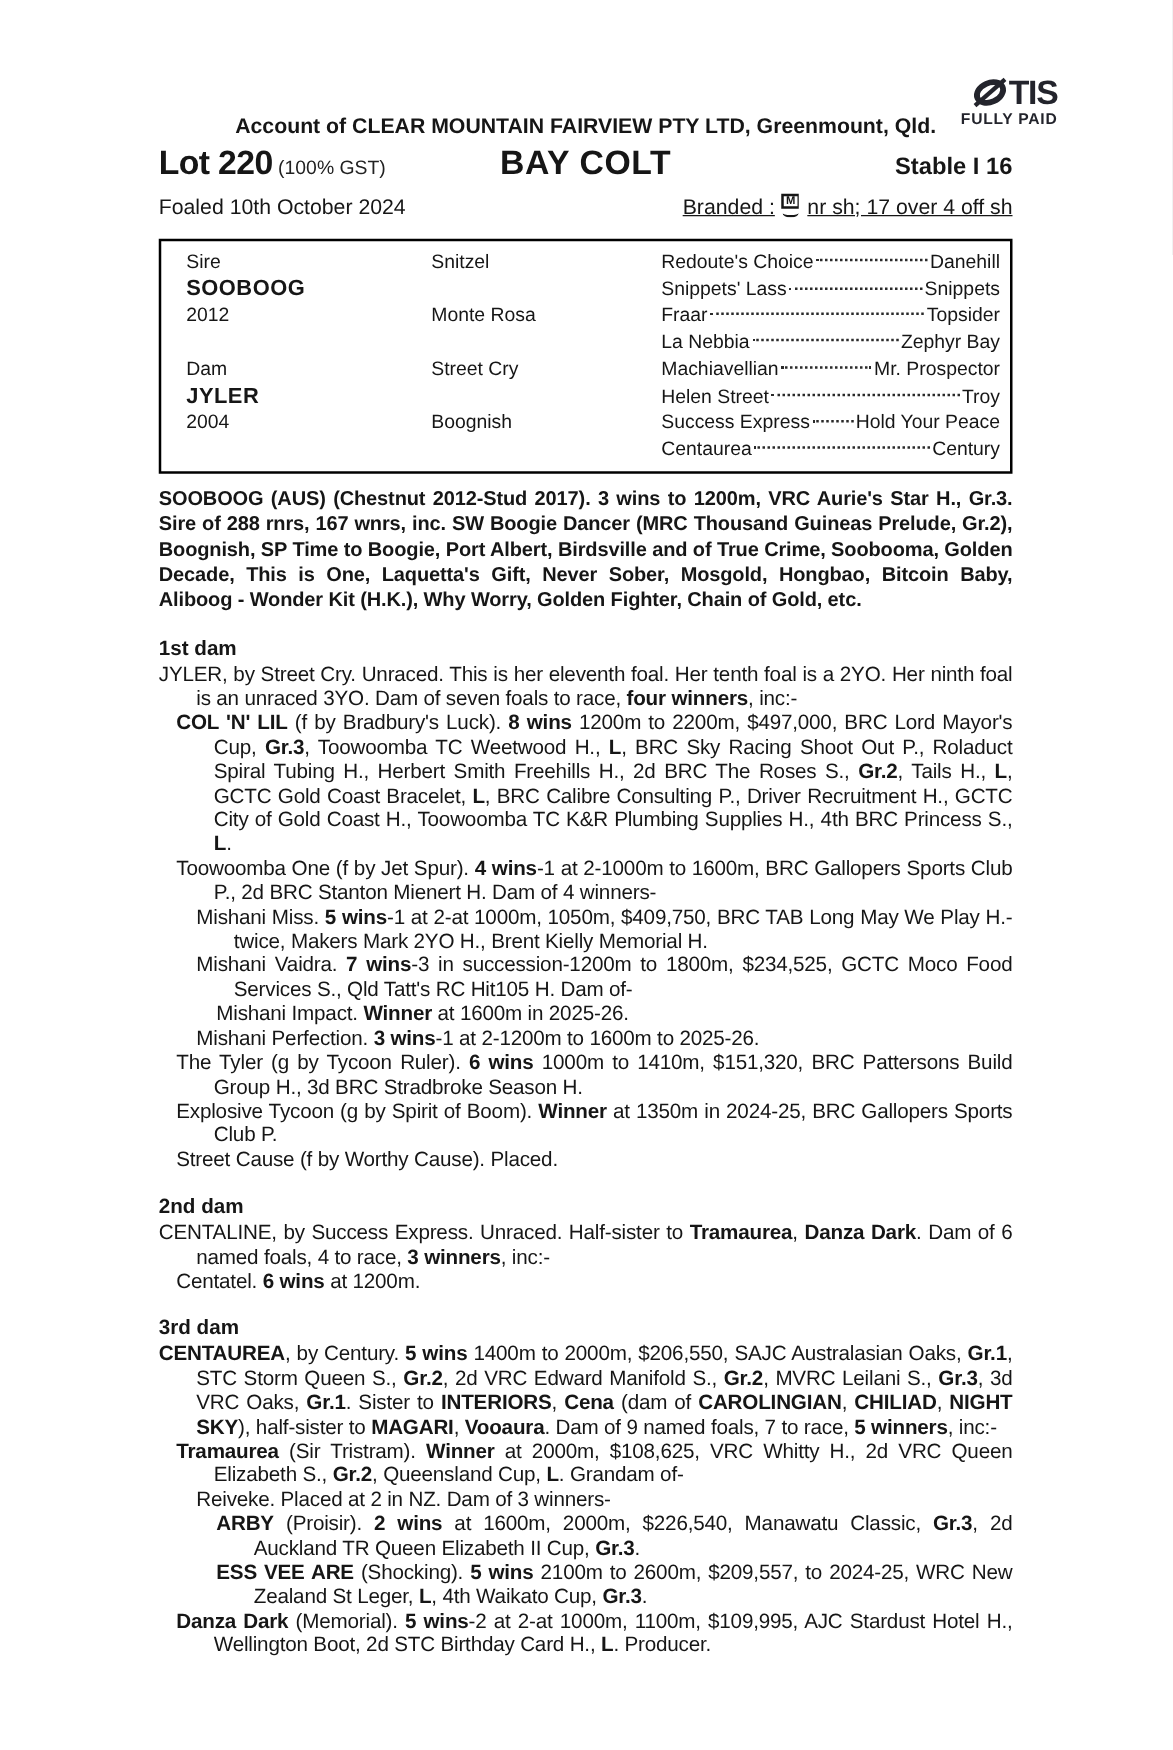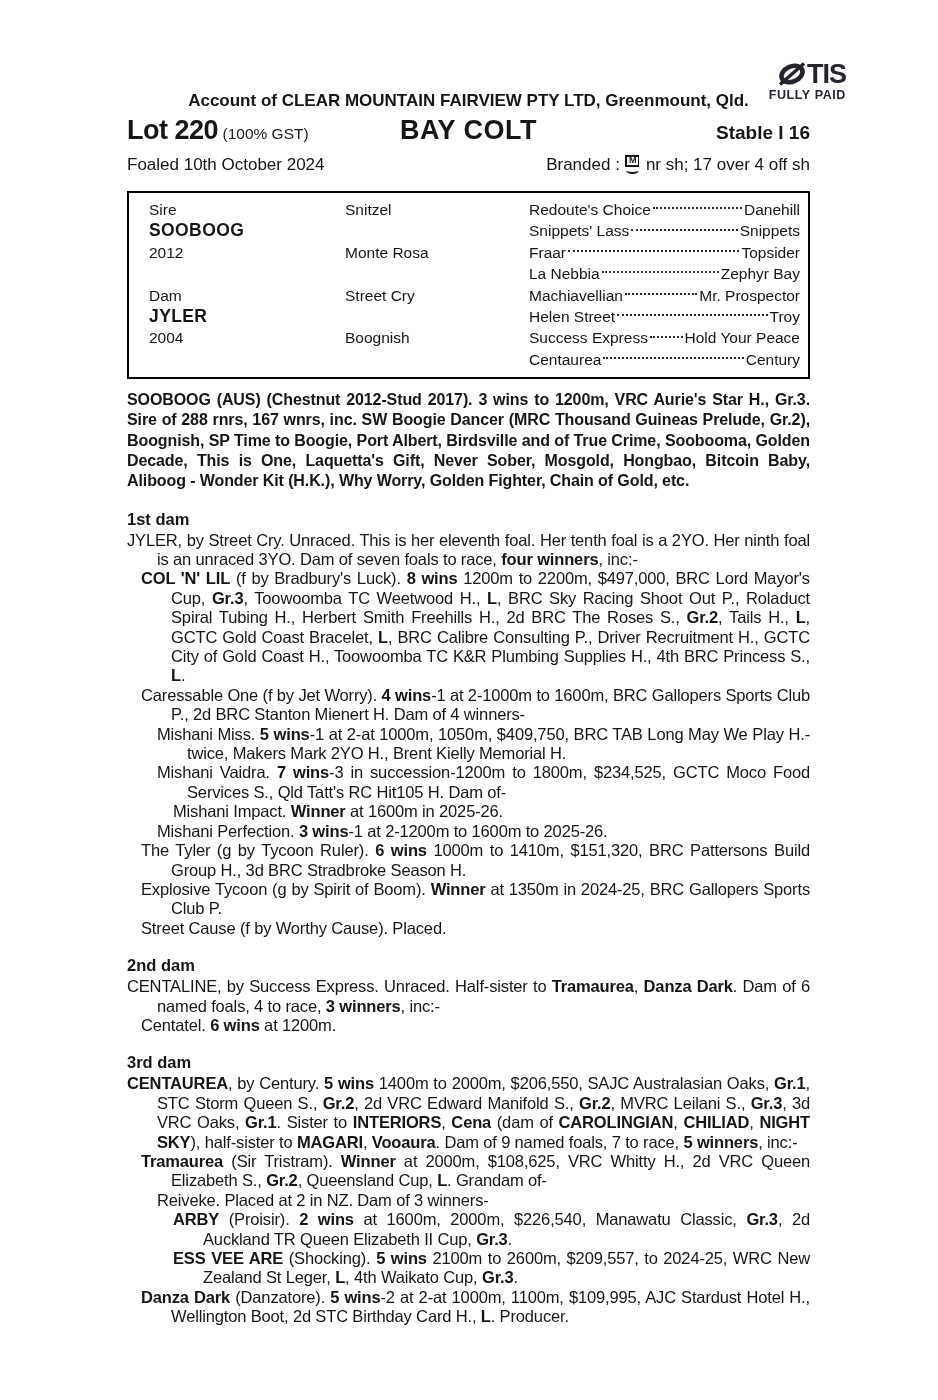--- a/index.html
+++ b/index.html
@@ -21,21 +21,21 @@
   .logo-sub { font-weight: bold; font-size: 12.5px; letter-spacing: 0.6px; margin-top: 1px; }
   
   .account { text-align: center; font-weight: bold; font-size: 17px; line-height: 18px; }
   .lot-row { display: flex; align-items: baseline; margin-top: 5px; }
   .lot-left { flex: 1; white-space: nowrap; }
   .lot-num { font-weight: bold; font-size: 27px; letter-spacing: -0.5px; }
   .gst { font-size: 15.5px; color: #222; }
   .horse-title { font-weight: bold; font-size: 27px; letter-spacing: 0.5px; text-align: center; }
   .stable { flex: 1; text-align: right; font-weight: bold; font-size: 19px; white-space: nowrap; }
   .foaled-row { display: flex; justify-content: space-between; align-items: baseline; margin-top: 9px; font-size: 17px; }
-  .branded { display: inline-flex; align-items: flex-start; }
+  .branded { display: inline-flex; align-items: center; text-decoration: underline; }
   
   .brand-glyph { display: inline-block; position: relative; width: 18px; height: 21px; margin: 0 4px; vertical-align: -4px; }
   .bg-box { position: absolute; top: 0; left: 1px; width: 14px; height: 12px; border: 2px solid #161616; border-right-width: 1px; }
   .bg-m { position: absolute; top: 1px; left: 5px; font-size: 9px; font-weight: bold; line-height: 9px; }
   .bg-wave { position: absolute; left: 2px; bottom: 2px; width: 13px; height: 5px; border-bottom: 2px solid #161616; border-radius: 0 0 70% 70% / 0 0 100% 100%; }
   
   .ped-table {
     margin-top: 15px;
     border: 2px solid #000;
     display: grid;
@@ -155,33 +155,33 @@
         <span class="anc-r">Century</span>
       </div>
     </div>
 
   <p class="sire-summary"><span class="b">SOOBOOG (AUS) (Chestnut 2012-Stud 2017). 3 wins to 1200m, VRC Aurie's Star H., Gr.3. Sire of 288 rnrs, 167 wnrs, inc. SW Boogie Dancer (MRC Thousand Guineas Prelude, Gr.2), Boognish, SP Time to Boogie, Port Albert, Birdsville and of True Crime, Soobooma, Golden Decade, This is One, Laquetta's Gift, Never Sober, Mosgold, Hongbao, Bitcoin Baby, Aliboog - Wonder Kit (H.K.), Why Worry, Golden Fighter, Chain of Gold, etc.</span></p>
 
   <div>
       <div class="dam-heading">1st dam</div>
       <p class="entry lv-dam"><span>JYLER, by Street Cry. Unraced. This is her eleventh foal. Her tenth foal is a 2YO. Her ninth foal is an unraced 3YO. Dam of seven foals to race, </span><span class="b">four winners</span><span>, inc:-</span></p>
       <p class="entry lv-l1"><span class="b">COL 'N' LIL</span><span> (f by Bradbury's Luck). </span><span class="b">8 wins</span><span> 1200m to 2200m, $497,000, BRC Lord Mayor's Cup, </span><span class="b">Gr.3</span><span>, Toowoomba TC Weetwood H., </span><span class="b">L</span><span>, BRC Sky Racing Shoot Out P., Roladuct Spiral Tubing H., Herbert Smith Freehills H., 2d BRC The Roses S., </span><span class="b">Gr.2</span><span>, Tails H., </span><span class="b">L</span><span>, GCTC Gold Coast Bracelet, </span><span class="b">L</span><span>, BRC Calibre Consulting P., Driver Recruitment H., GCTC City of Gold Coast H., Toowoomba TC K&amp;R Plumbing Supplies H., 4th BRC Princess S., </span><span class="b">L</span><span>.</span></p>
-      <p class="entry lv-l1"><span>Caressable One (f by Jet Worry). </span><span class="b">4 wins</span><span>-1 at 2-1000m to 1600m, BRC Gallopers Sports Club P., 2d BRC Stanton Mienert H. Dam of 4 winners-</span></p>
+      <p class="entry lv-l1"><span>Toowoomba One (f by Jet Spur). </span><span class="b">4 wins</span><span>-1 at 2-1000m to 1600m, BRC Gallopers Sports Club P., 2d BRC Stanton Mienert H. Dam of 4 winners-</span></p>
       <p class="entry lv-l2"><span>Mishani Miss. </span><span class="b">5 wins</span><span>-1 at 2-at 1000m, 1050m, $409,750, BRC TAB Long May We Play H.-twice, Makers Mark 2YO H., Brent Kielly Memorial H.</span></p>
       <p class="entry lv-l2"><span>Mishani Vaidra. </span><span class="b">7 wins</span><span>-3 in succession-1200m to 1800m, $234,525, GCTC Moco Food Services S., Qld Tatt's RC Hit105 H. Dam of-</span></p>
       <p class="entry lv-l3"><span>Mishani Impact. </span><span class="b">Winner</span><span> at 1600m in 2025-26.</span></p>
       <p class="entry lv-l2"><span>Mishani Perfection. </span><span class="b">3 wins</span><span>-1 at 2-1200m to 1600m to 2025-26.</span></p>
       <p class="entry lv-l1"><span>The Tyler (g by Tycoon Ruler). </span><span class="b">6 wins</span><span> 1000m to 1410m, $151,320, BRC Pattersons Build Group H., 3d BRC Stradbroke Season H.</span></p>
       <p class="entry lv-l1"><span>Explosive Tycoon (g by Spirit of Boom). </span><span class="b">Winner</span><span> at 1350m in 2024-25, BRC Gallopers Sports Club P.</span></p>
       <p class="entry lv-l1"><span>Street Cause (f by Worthy Cause). Placed.</span></p>
       <div class="dam-heading">2nd dam</div>
       <p class="entry lv-dam"><span>CENTALINE, by Success Express. Unraced. Half-sister to </span><span class="b">Tramaurea</span><span>, </span><span class="b">Danza Dark</span><span>. Dam of 6 named foals, 4 to race, </span><span class="b">3 winners</span><span>, inc:-</span></p>
       <p class="entry lv-l1"><span>Centatel. </span><span class="b">6 wins</span><span> at 1200m.</span></p>
       <div class="dam-heading">3rd dam</div>
       <p class="entry lv-dam"><span class="b">CENTAUREA</span><span>, by Century. </span><span class="b">5 wins</span><span> 1400m to 2000m, $206,550, SAJC Australasian Oaks, </span><span class="b">Gr.1</span><span>, STC Storm Queen S., </span><span class="b">Gr.2</span><span>, 2d VRC Edward Manifold S., </span><span class="b">Gr.2</span><span>, MVRC Leilani S., </span><span class="b">Gr.3</span><span>, 3d VRC Oaks, </span><span class="b">Gr.1</span><span>. Sister to </span><span class="b">INTERIORS</span><span>, </span><span class="b">Cena</span><span> (dam of </span><span class="b">CAROLINGIAN</span><span>, </span><span class="b">CHILIAD</span><span>, </span><span class="b">NIGHT SKY</span><span>), half-sister to </span><span class="b">MAGARI</span><span>, </span><span class="b">Vooaura</span><span>. Dam of 9 named foals, 7 to race, </span><span class="b">5 winners</span><span>, inc:-</span></p>
       <p class="entry lv-l1"><span class="b">Tramaurea</span><span> (Sir Tristram). </span><span class="b">Winner</span><span> at 2000m, $108,625, VRC Whitty H., 2d VRC Queen Elizabeth S., </span><span class="b">Gr.2</span><span>, Queensland Cup, </span><span class="b">L</span><span>. Grandam of-</span></p>
       <p class="entry lv-l2"><span>Reiveke. Placed at 2 in NZ. Dam of 3 winners-</span></p>
       <p class="entry lv-l3"><span class="b">ARBY</span><span> (Proisir). </span><span class="b">2 wins</span><span> at 1600m, 2000m, $226,540, Manawatu Classic, </span><span class="b">Gr.3</span><span>, 2d Auckland TR Queen Elizabeth II Cup, </span><span class="b">Gr.3</span><span>.</span></p>
       <p class="entry lv-l3"><span class="b">ESS VEE ARE</span><span> (Shocking). </span><span class="b">5 wins</span><span> 2100m to 2600m, $209,557, to 2024-25, WRC New Zealand St Leger, </span><span class="b">L</span><span>, 4th Waikato Cup, </span><span class="b">Gr.3</span><span>.</span></p>
-      <p class="entry lv-l1"><span class="b">Danza Dark</span><span> (Danzatore). </span><span class="b">5 wins</span><span>-2 at 2-at 1000m, 1100m, $109,995, AJC Stardust Hotel H., Wellington Boot, 2d STC Birthday Card H., </span><span class="b">L</span><span>. Producer.</span></p>
+      <p class="entry lv-l1"><span class="b">Danza Dark</span><span> (Memorial). </span><span class="b">5 wins</span><span>-2 at 2-at 1000m, 1100m, $109,995, AJC Stardust Hotel H., Wellington Boot, 2d STC Birthday Card H., </span><span class="b">L</span><span>. Producer.</span></p>
     </div>
 
 </div>
 
 </body></html>

